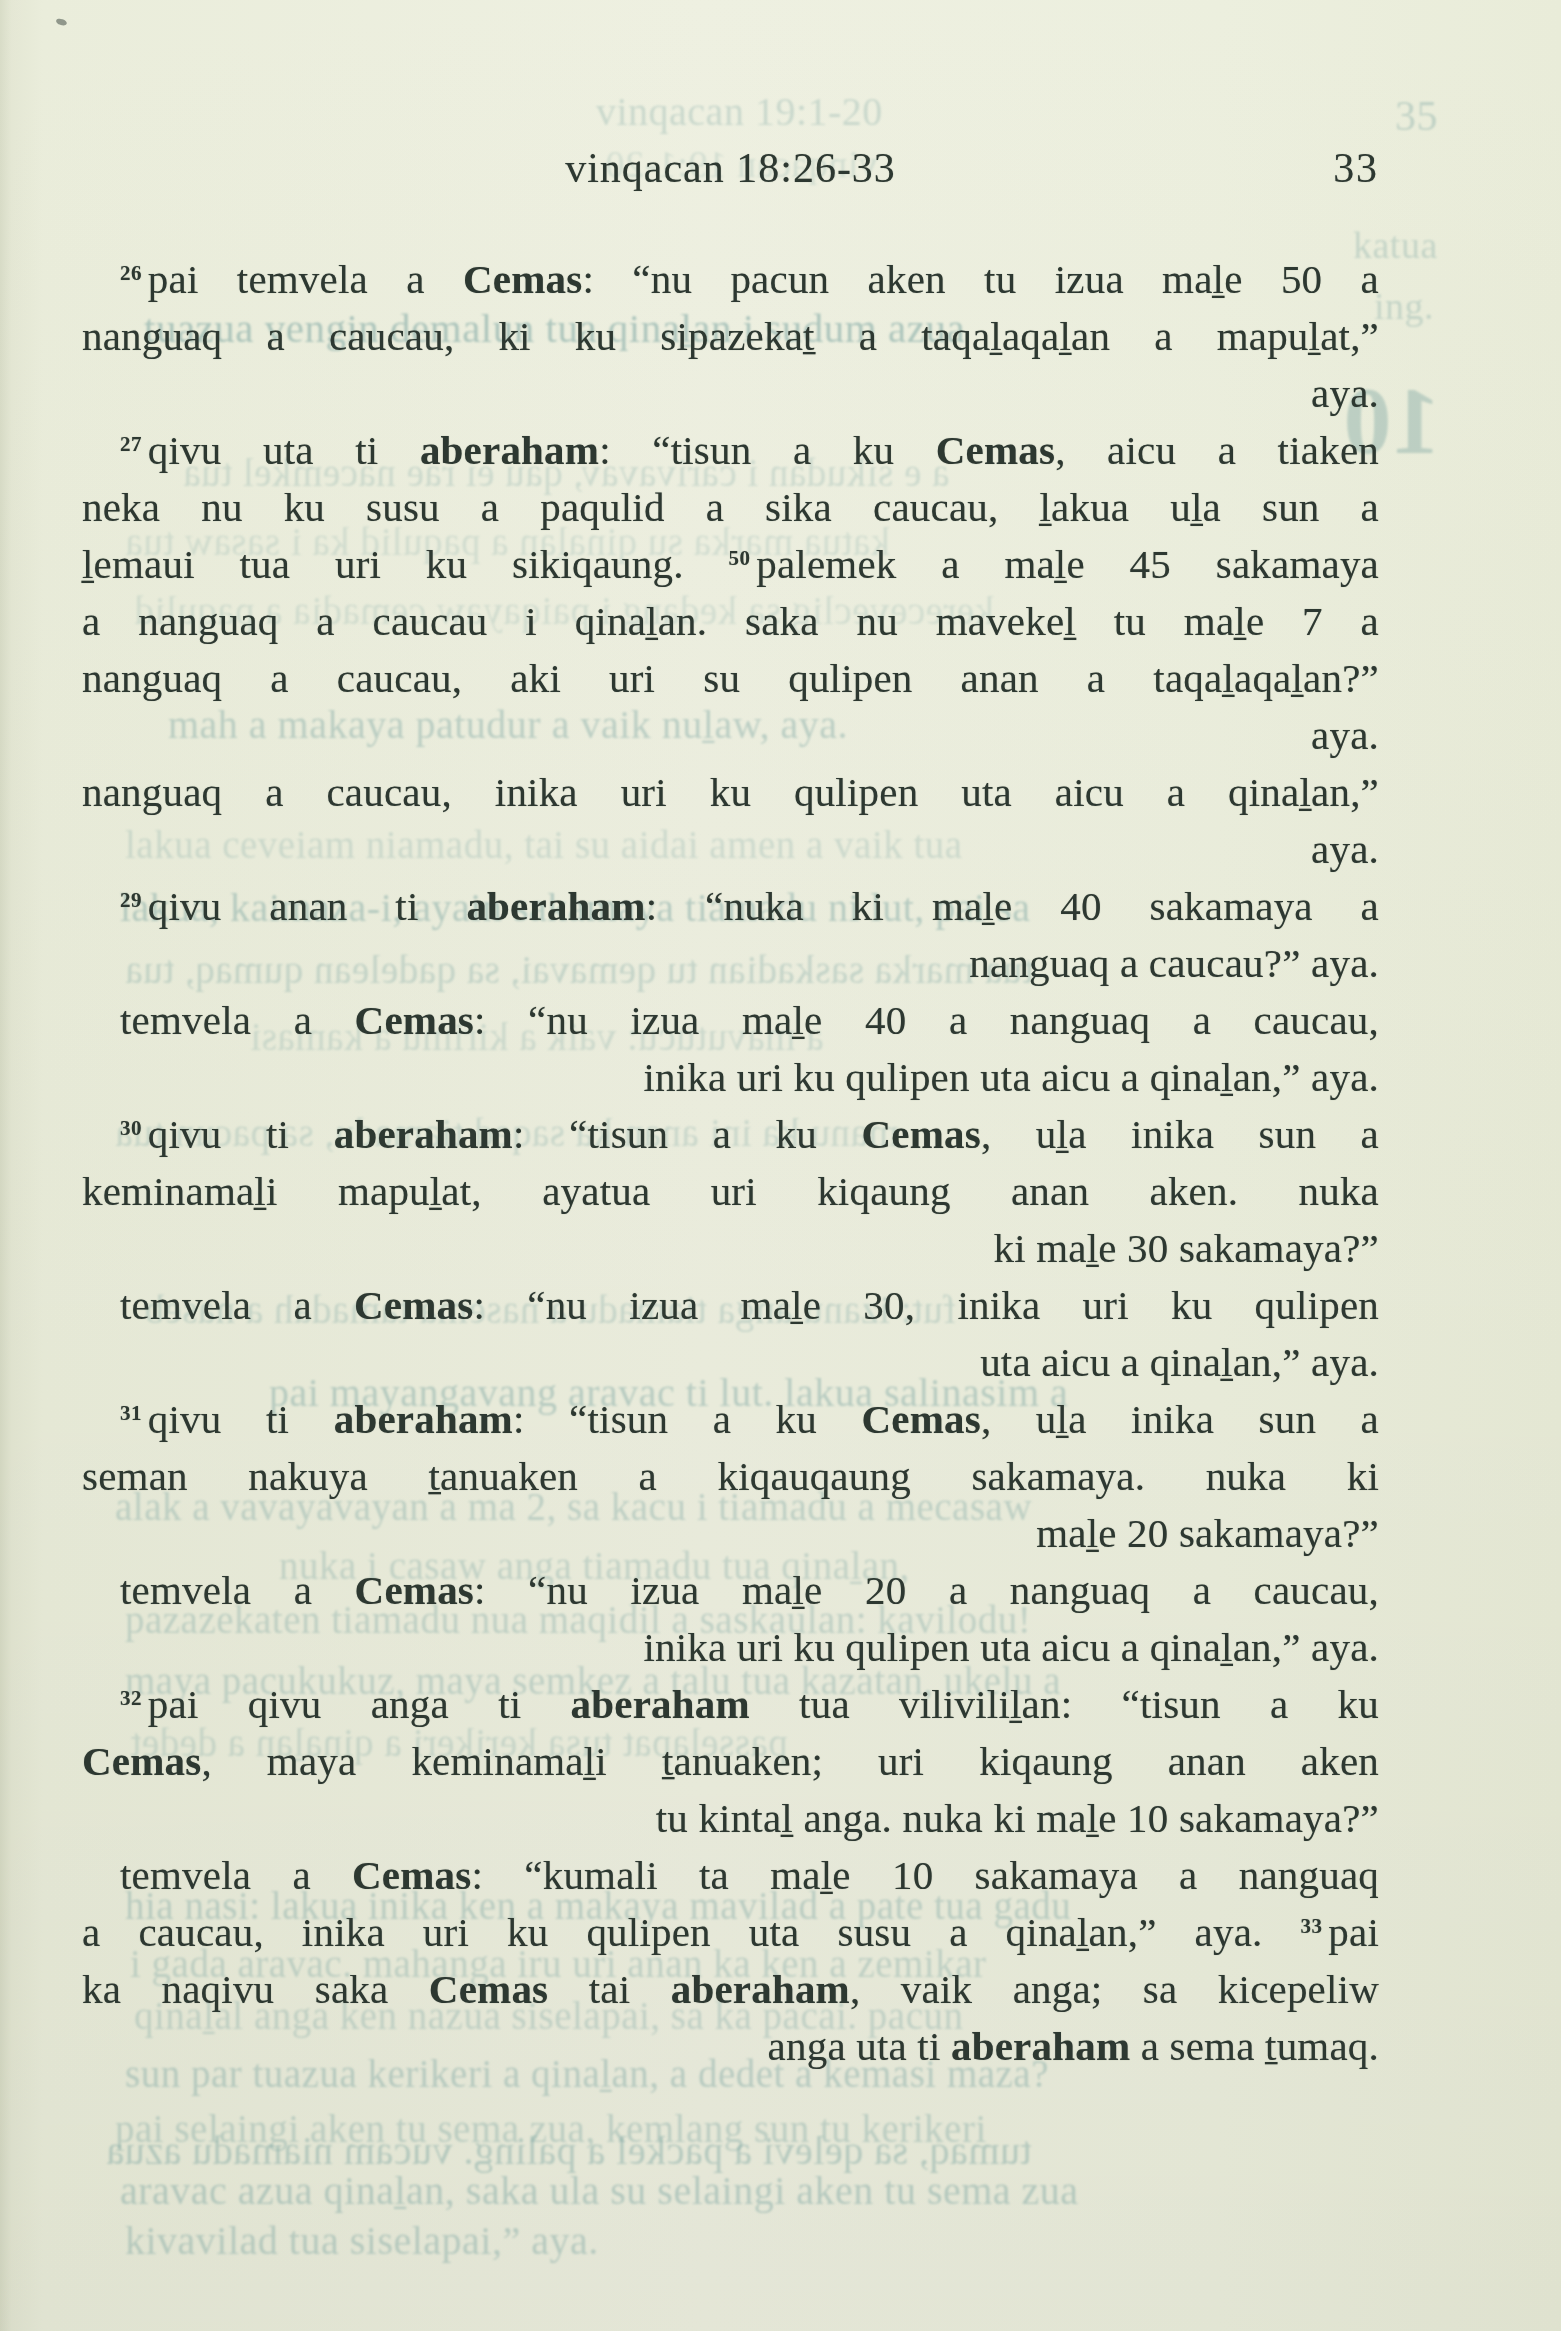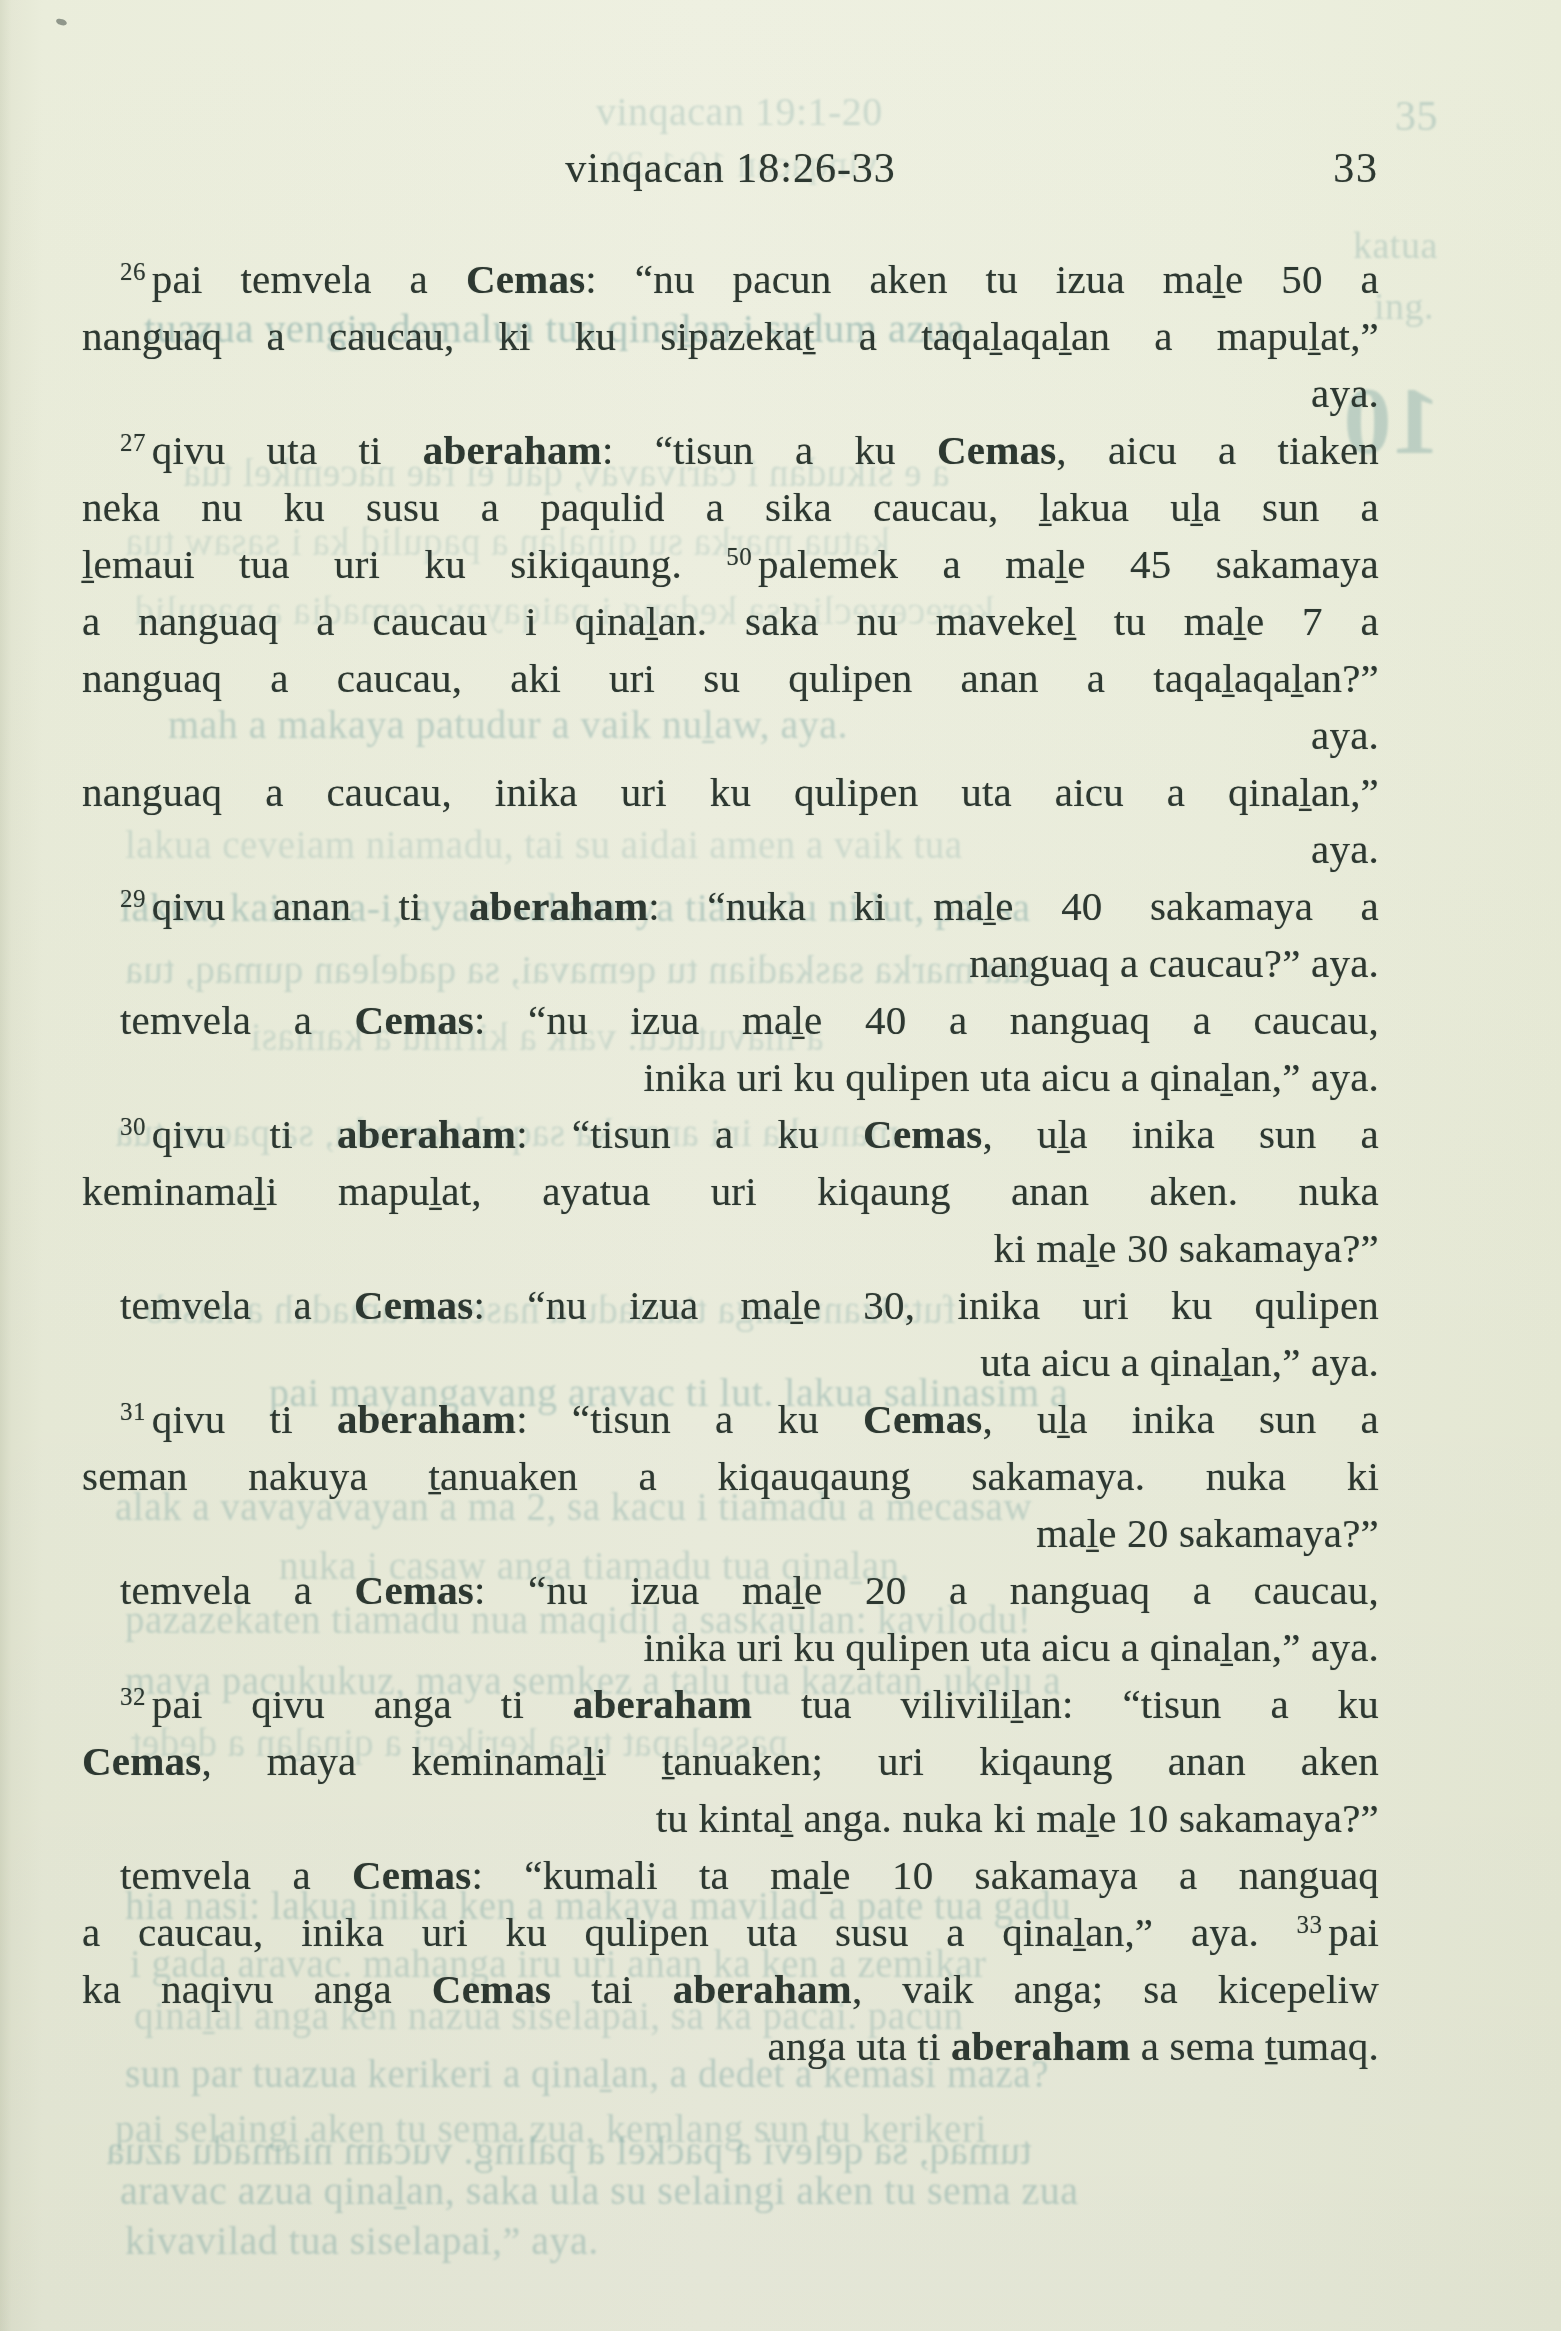--- a/index.html
+++ b/index.html
@@ -37,21 +37,21 @@
     font-size:41px;
   }
   .bline{
     height:57px;line-height:57px;
     text-align:right;
     letter-spacing:0.2px;
   }
   .bline.j{text-align:justify;text-align-last:justify;}
   .bline.ind{padding-left:38px;}
   .v{
-    font-weight:normal;font-size:25px;
+    font-weight:bold;font-size:21px;
     position:relative;top:-13.4px;
     margin-right:5.8px;letter-spacing:0.5px;
   }
   .em{font-weight:bold;}
 </style>
 </head>
 <body>
 
 <div class="page">
 
@@ -119,20 +119,20 @@
         <div class="bline j ind"><span class="v">31</span><span>qivu ti </span><span class="em">aberaham</span><span>: “tisun a ku </span><span class="em">Cemas</span><span>, uḻa inika sun a</span></div>
         <div class="bline j"><span>seman nakuya ṯanuaken a kiqauqaung sakamaya. nuka ki</span></div>
         <div class="bline"><span>maḻe 20 sakamaya?”</span></div>
         <div class="bline j ind"><span>temvela a </span><span class="em">Cemas</span><span>: “nu izua maḻe 20 a nanguaq a caucau,</span></div>
         <div class="bline"><span>inika uri ku qulipen uta aicu a qinaḻan,” aya.</span></div>
         <div class="bline j ind"><span class="v">32</span><span>pai qivu anga ti </span><span class="em">aberaham</span><span> tua viliviliḻan: “tisun a ku</span></div>
         <div class="bline j"><span class="em">Cemas</span><span>, maya keminamaḻi ṯanuaken; uri kiqaung anan aken</span></div>
         <div class="bline"><span>tu kintaḻ anga. nuka ki maḻe 10 sakamaya?”</span></div>
         <div class="bline j ind"><span>temvela a </span><span class="em">Cemas</span><span>: “kumali ta maḻe 10 sakamaya a nanguaq</span></div>
         <div class="bline j"><span>a caucau, inika uri ku qulipen uta susu a qinaḻan,” aya. </span><span class="v">33</span><span>pai</span></div>
-        <div class="bline j"><span>ka naqivu anga </span><span class="em">Cemas</span><span> tai </span><span class="em">aberaham</span><span>, vaik anga; sa kicepeliw</span></div>
+        <div class="bline j"><span>ka naqivu saka </span><span class="em">Cemas</span><span> tai </span><span class="em">aberaham</span><span>, vaik anga; sa kicepeliw</span></div>
         <div class="bline"><span>anga uta ti </span><span class="em">aberaham</span><span> a sema ṯumaq.</span></div>
       </div>
   </div>
 
   <div class="speck" style="left:56px;top:19px;width:10.6px;height:5.8px;transform:rotate(18deg);"></div>
 </div>
 
 
 </body></html>

